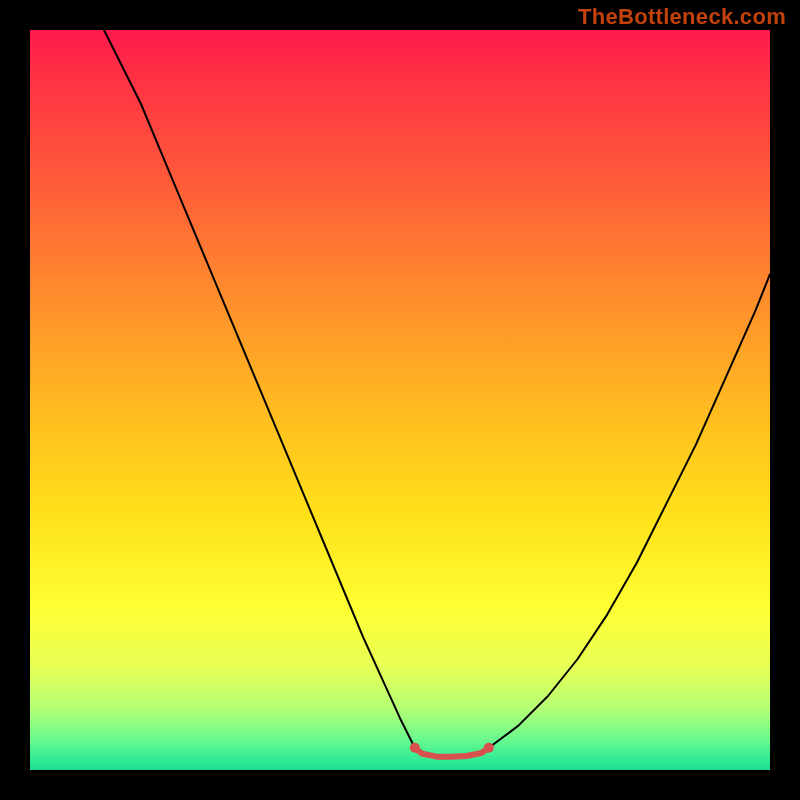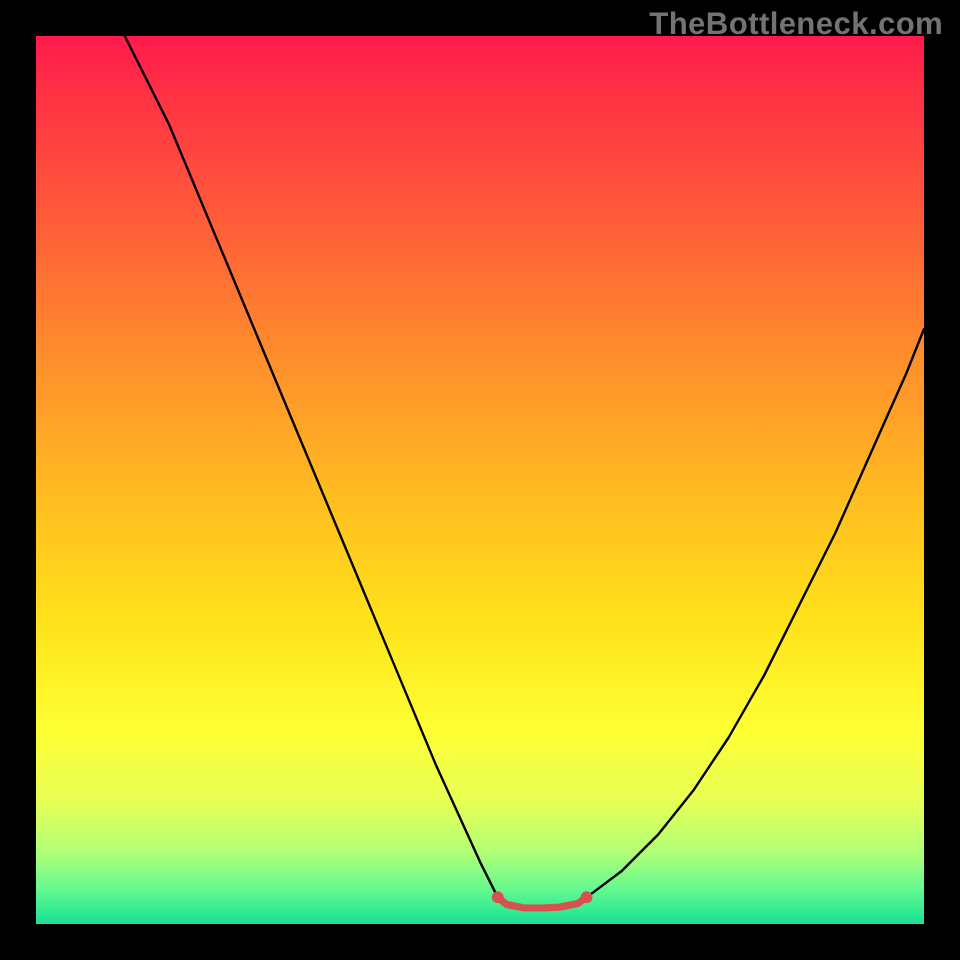--- a/index.html
+++ b/index.html
@@ -14,22 +14,22 @@
   .frame {
     position: relative;
     width: 800px;
     height: 800px;
     background: #000;
   }
   .watermark {
     position: absolute;
     top: 4px;
     right: 14px;
-    color: #737373;
-    font-size: 26px;
+    color: #c2410c;
+    font-size: 22px;
     font-weight: 600;
     letter-spacing: 0.3px;
     font-family: Arial, Helvetica, sans-serif;
   }
   .plot-outer {
     
     position: absolute;
     left: 30px;
     top: 30px;
     width: 740px;

